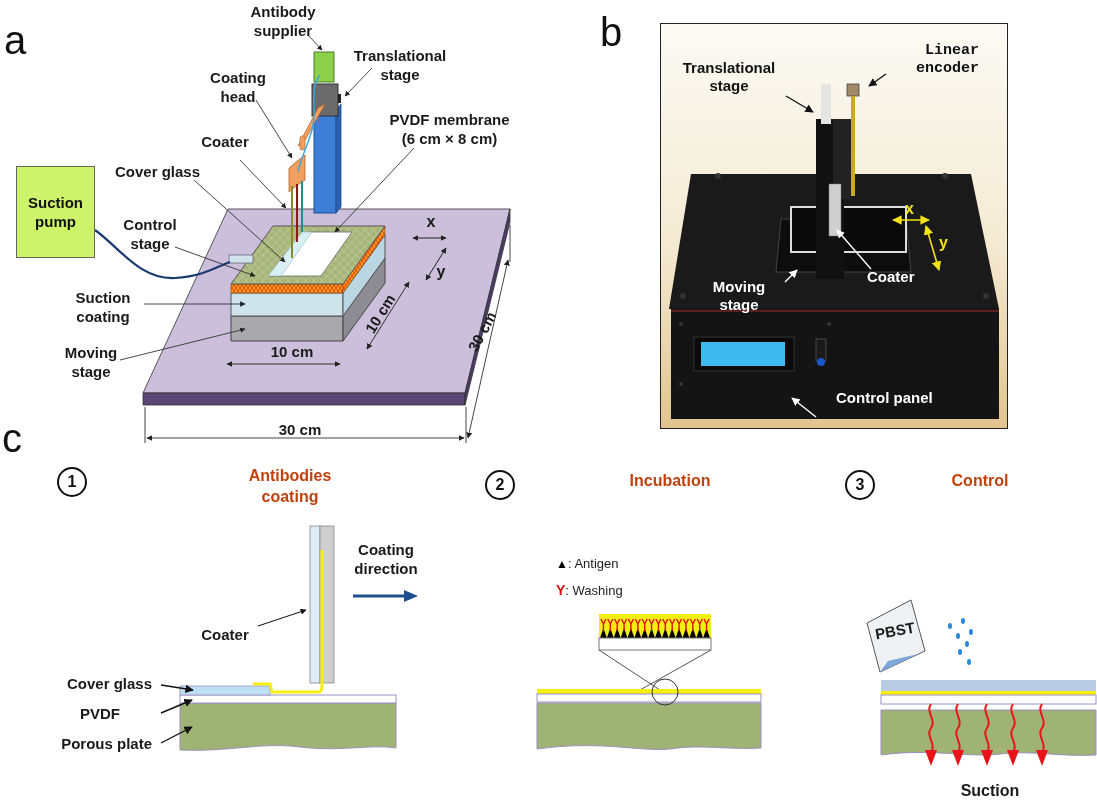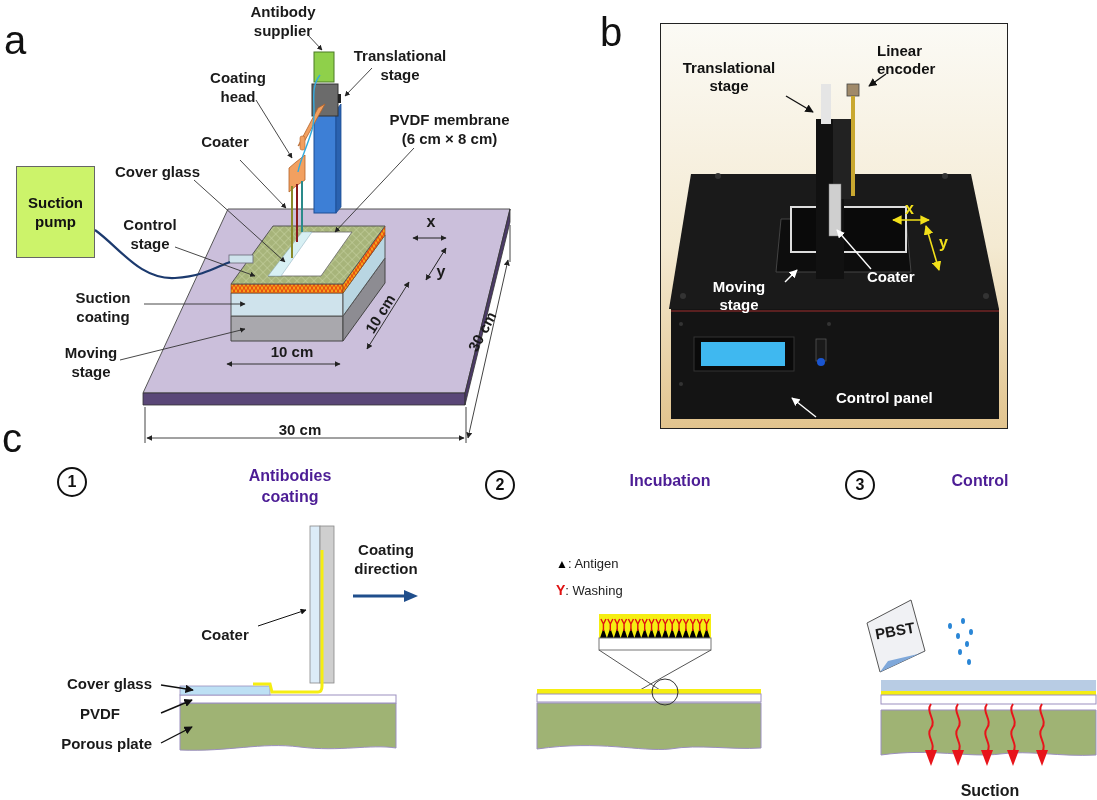--- a/index.html
+++ b/index.html
@@ -1,21 +1,21 @@
 <!DOCTYPE html>
 <html><head>
 <meta charset="utf-8">
 <style>
   html,body{margin:0;padding:0;background:#ffffff;}
   body{width:1097px;height:800px;position:relative;overflow:hidden;font-family:"Liberation Sans",sans-serif;color:#111;}
   .lbl{position:absolute;font-family:"Liberation Sans",sans-serif;font-weight:bold;font-size:15px;line-height:19px;color:#1a1a1a;text-align:center;white-space:nowrap;}
   .lbl-r{text-align:right;}
   .panel-letter{position:absolute;font-family:"Liberation Sans",sans-serif;font-size:40px;font-weight:normal;line-height:40px;color:#111;}
   .step-num{position:absolute;width:26px;height:26px;border:2px solid #111;border-radius:50%;font-weight:bold;font-size:16px;line-height:26px;text-align:center;}
-  .step-title{position:absolute;font-weight:bold;font-size:16px;line-height:21px;text-align:center;color:#4c1d95;}
+  .step-title{position:absolute;font-weight:bold;font-size:16px;line-height:21px;text-align:center;color:#c2410c;}
   svg{position:absolute;left:0;top:0;overflow:visible;}
   .photo{position:absolute;left:660px;top:23px;width:346px;height:404px;border:1px solid #222;overflow:hidden;background:#fdfdfb;}
   .photo-lbl{position:absolute;font-weight:bold;font-size:15px;line-height:18px;white-space:nowrap;}
   .legend{position:absolute;font-size:13px;line-height:26px;color:#222;}
   .pump{position:absolute;left:16px;top:166px;width:77px;height:90px;background:#ccf36a;border:1px solid #666;display:flex;align-items:center;justify-content:center;text-align:center;font-weight:bold;font-size:15px;line-height:19px;}
 </style>
 </head>
 <body>
 
 <div class="panel-letter" style="left:4px;top:20px;">a</div>
@@ -202,21 +202,21 @@
     <line x1="124" y1="258" x2="136" y2="246" stroke="#fff" stroke-width="1.4" marker-end="url(#warr)"></line>
     <line x1="210" y1="245" x2="176" y2="206" stroke="#fff" stroke-width="1.4" marker-end="url(#warr)"></line>
     <line x1="155" y1="393" x2="131" y2="374" stroke="#fff" stroke-width="1.4" marker-end="url(#warr)"></line>
     <line x1="232" y1="196" x2="268" y2="196" stroke="#f2e01a" stroke-width="1.6" marker-start="url(#yarr)" marker-end="url(#yarr)"></line>
     <line x1="265" y1="202" x2="278" y2="246" stroke="#f2e01a" stroke-width="1.6" marker-start="url(#yarr)" marker-end="url(#yarr)"></line>
   </svg>
   <div class="photo-lbl" style="left:8px;top:35px;width:120px;text-align:center;color:#111;">
     <div>Translational</div>
     <div>stage</div>
   </div>
-  <div class="photo-lbl" style="left:216px;top:18px;width:80px;text-align:left;color:#111;">
+  <div class="photo-lbl" style="left:238px;top:18px;width:80px;text-align:right;color:#111;font-family:Liberation Mono, monospace;">
     <div>Linear</div>
     <div>encoder</div>
   </div>
   <div class="photo-lbl" style="left:244px;top:176px;color:#f2e01a;font-size:16px;">x</div>
   <div class="photo-lbl" style="left:278px;top:210px;color:#f2e01a;font-size:16px;">y</div>
   <div class="photo-lbl" style="left:38px;top:254px;width:80px;text-align:center;color:#fff;">
     <div>Moving</div>
     <div>stage</div>
   </div>
   <div class="photo-lbl" style="left:206px;top:244px;color:#fff;">Coater</div>

